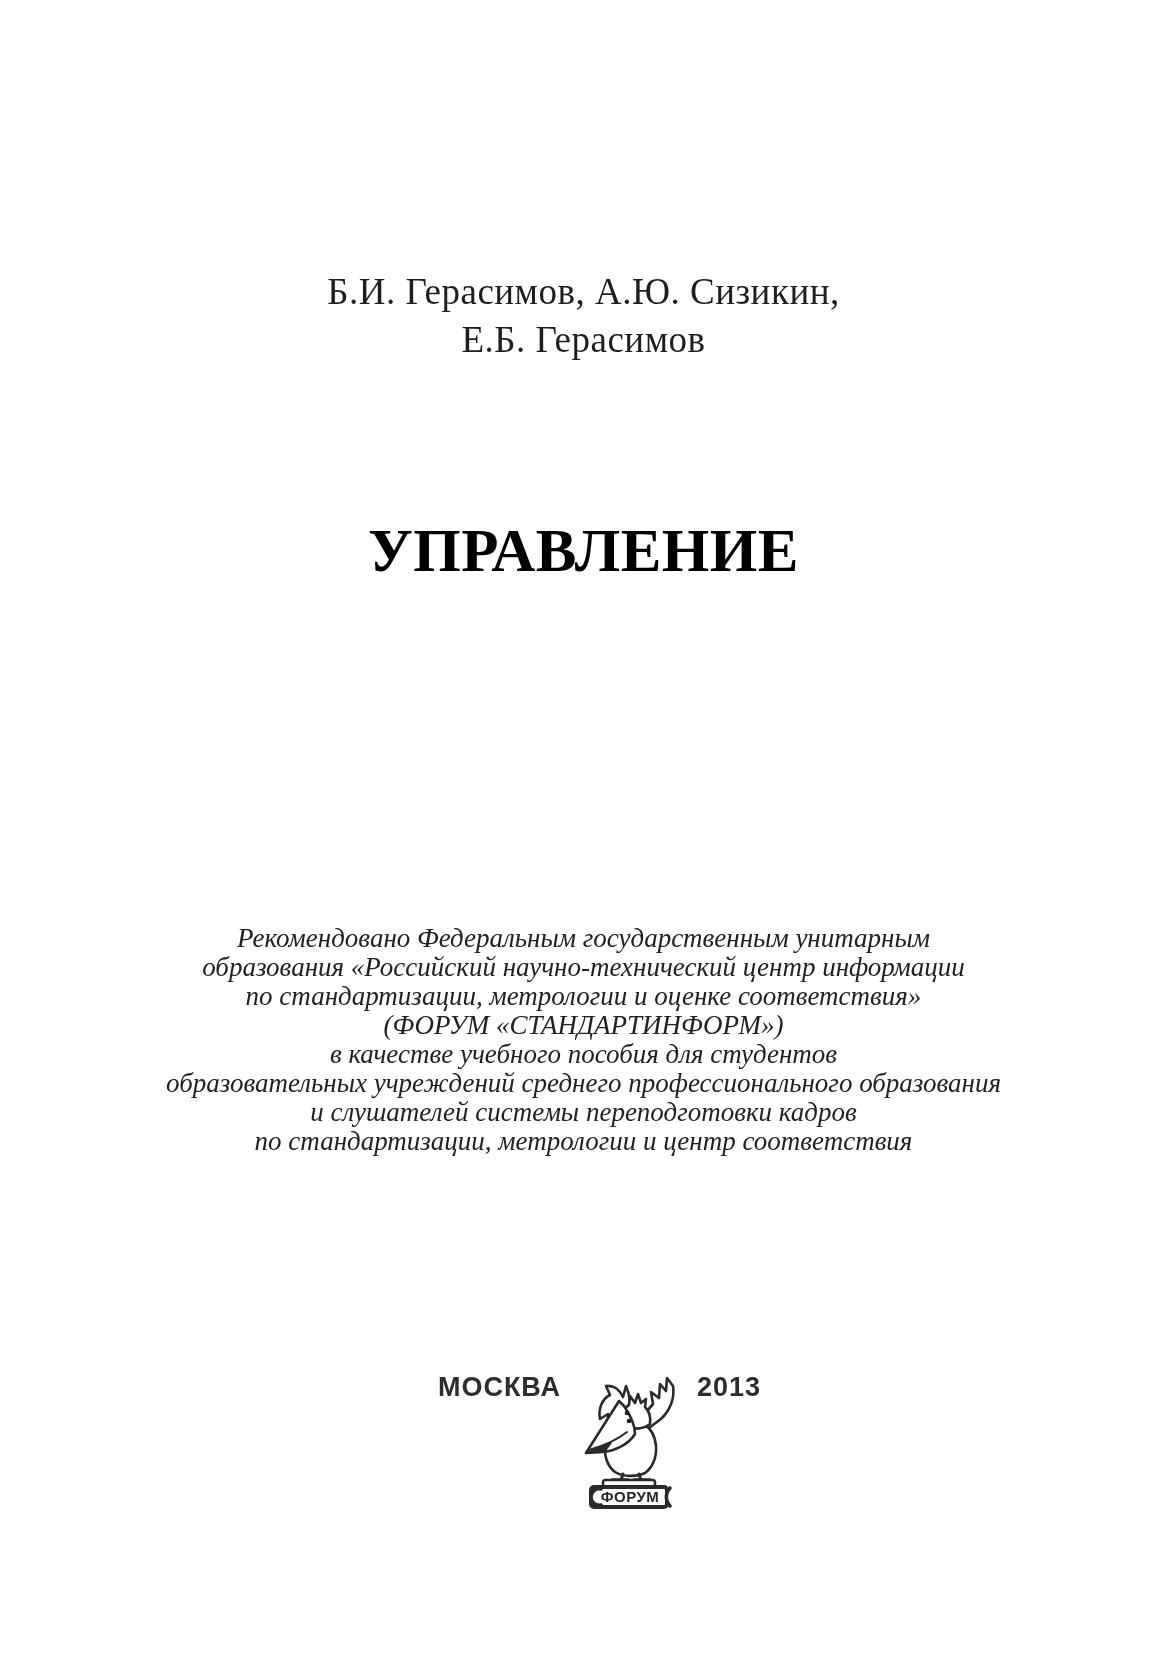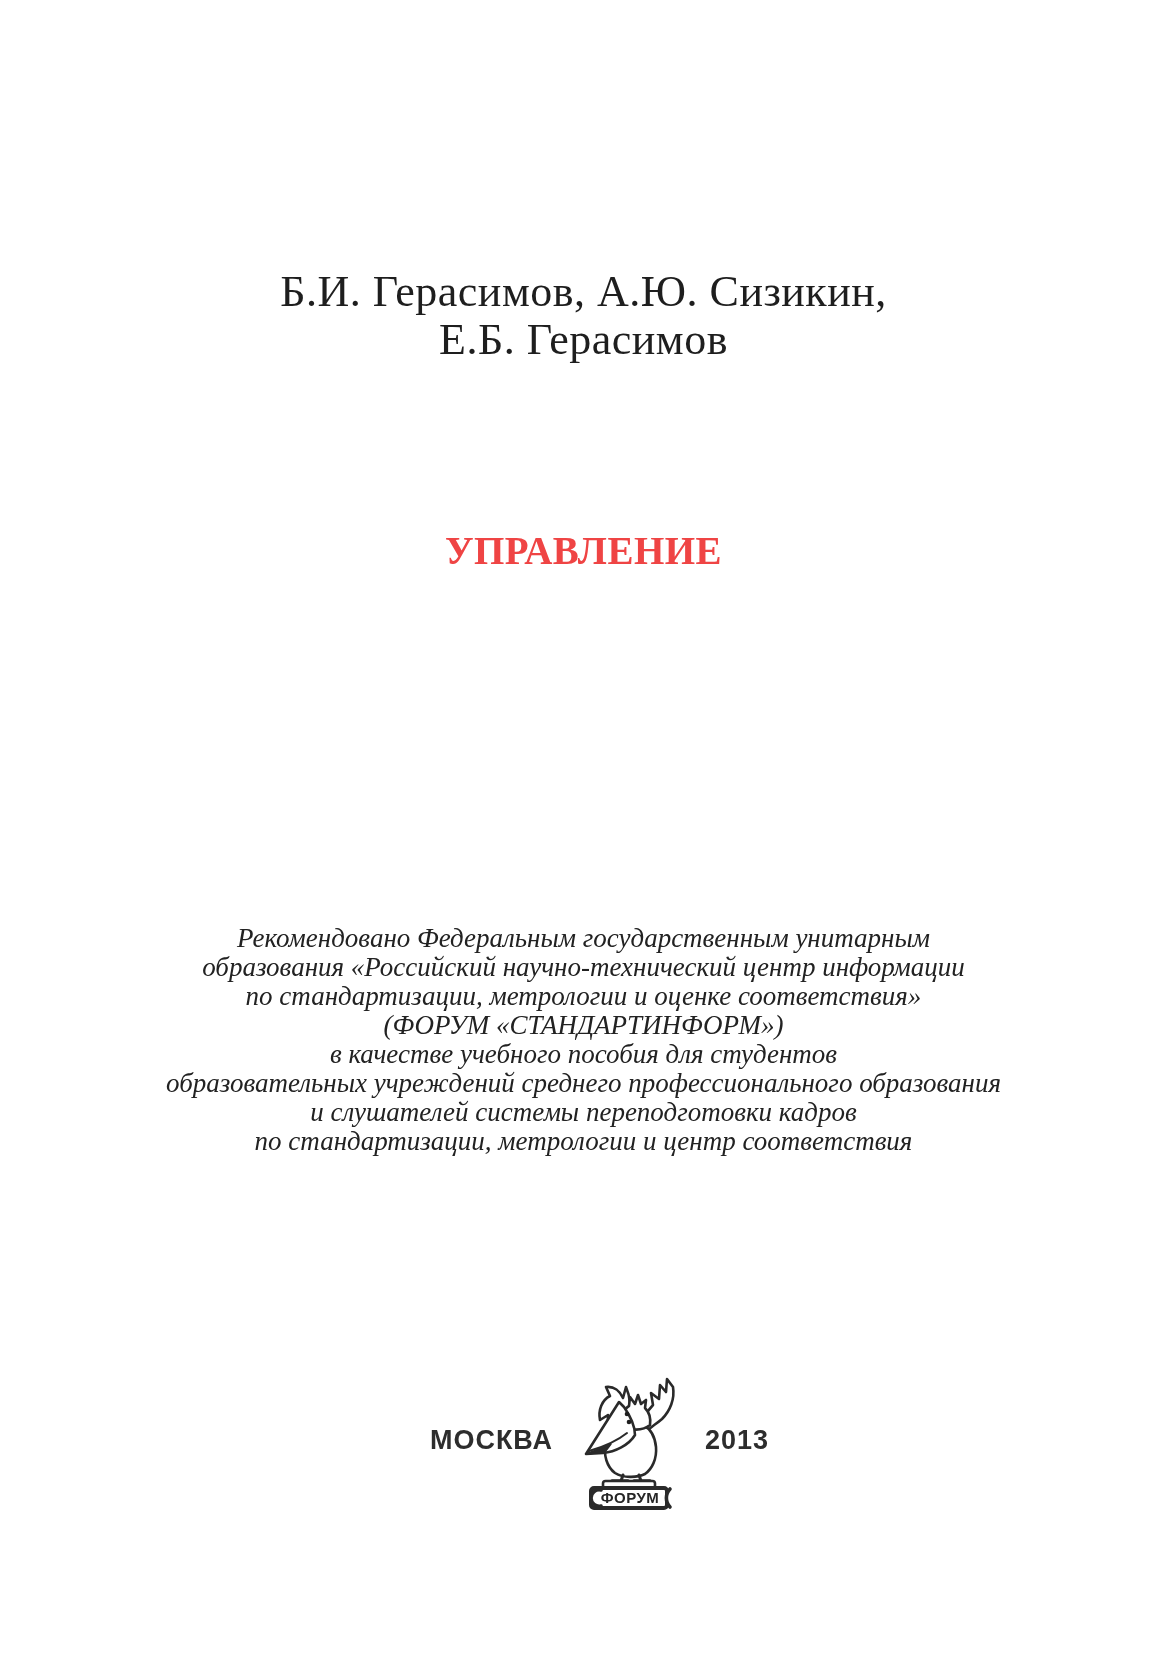--- a/index.html
+++ b/index.html
@@ -10,53 +10,53 @@
     margin: 0 auto;
     background: #ffffff;
     font-family: "Liberation Serif", serif;
     color: #1e1e1e;
     overflow: hidden;
   }
   .authors {
     position: absolute;
     top: 268px; left: 0; right: 0;
     text-align: center;
-    font-size: 44px;
+    font-size: 37px;
     line-height: 48px;
     letter-spacing: 0.5px;
   }
   .book-title {
     position: absolute;
     top: 518px; left: 0; right: 0;
     margin: 0;
     text-align: center;
     font-weight: bold;
-    font-size: 39px;
+    font-size: 61px;
     line-height: 65px;
     letter-spacing: 0.5px;
-    color: #ef4444;
+    color: #000000;
   }
   .book-title span { display: block; }
   .recommendation {
     position: absolute;
     top: 924px; left: 60px; right: 60px;
     text-align: center;
     font-style: italic;
     font-size: 27px;
     line-height: 29px;
     color: #222222;
   }
   .imprint {
     position: absolute;
     top: 1372px; left: 0; right: 0;
     height: 140px;
     display: flex;
     justify-content: center;
-    align-items: center;
-    gap: 26px;
+    align-items: flex-start;
+    gap: 18px;
     font-family: "Liberation Sans", sans-serif;
     font-weight: bold;
     font-size: 27px;
     letter-spacing: 1px;
     color: #2d2d2d;
     margin-left: 32px;
   }
   .imprint .word { padding-bottom: 3px; }
   .logo { display: block; }
   .logo svg { display: block; }

